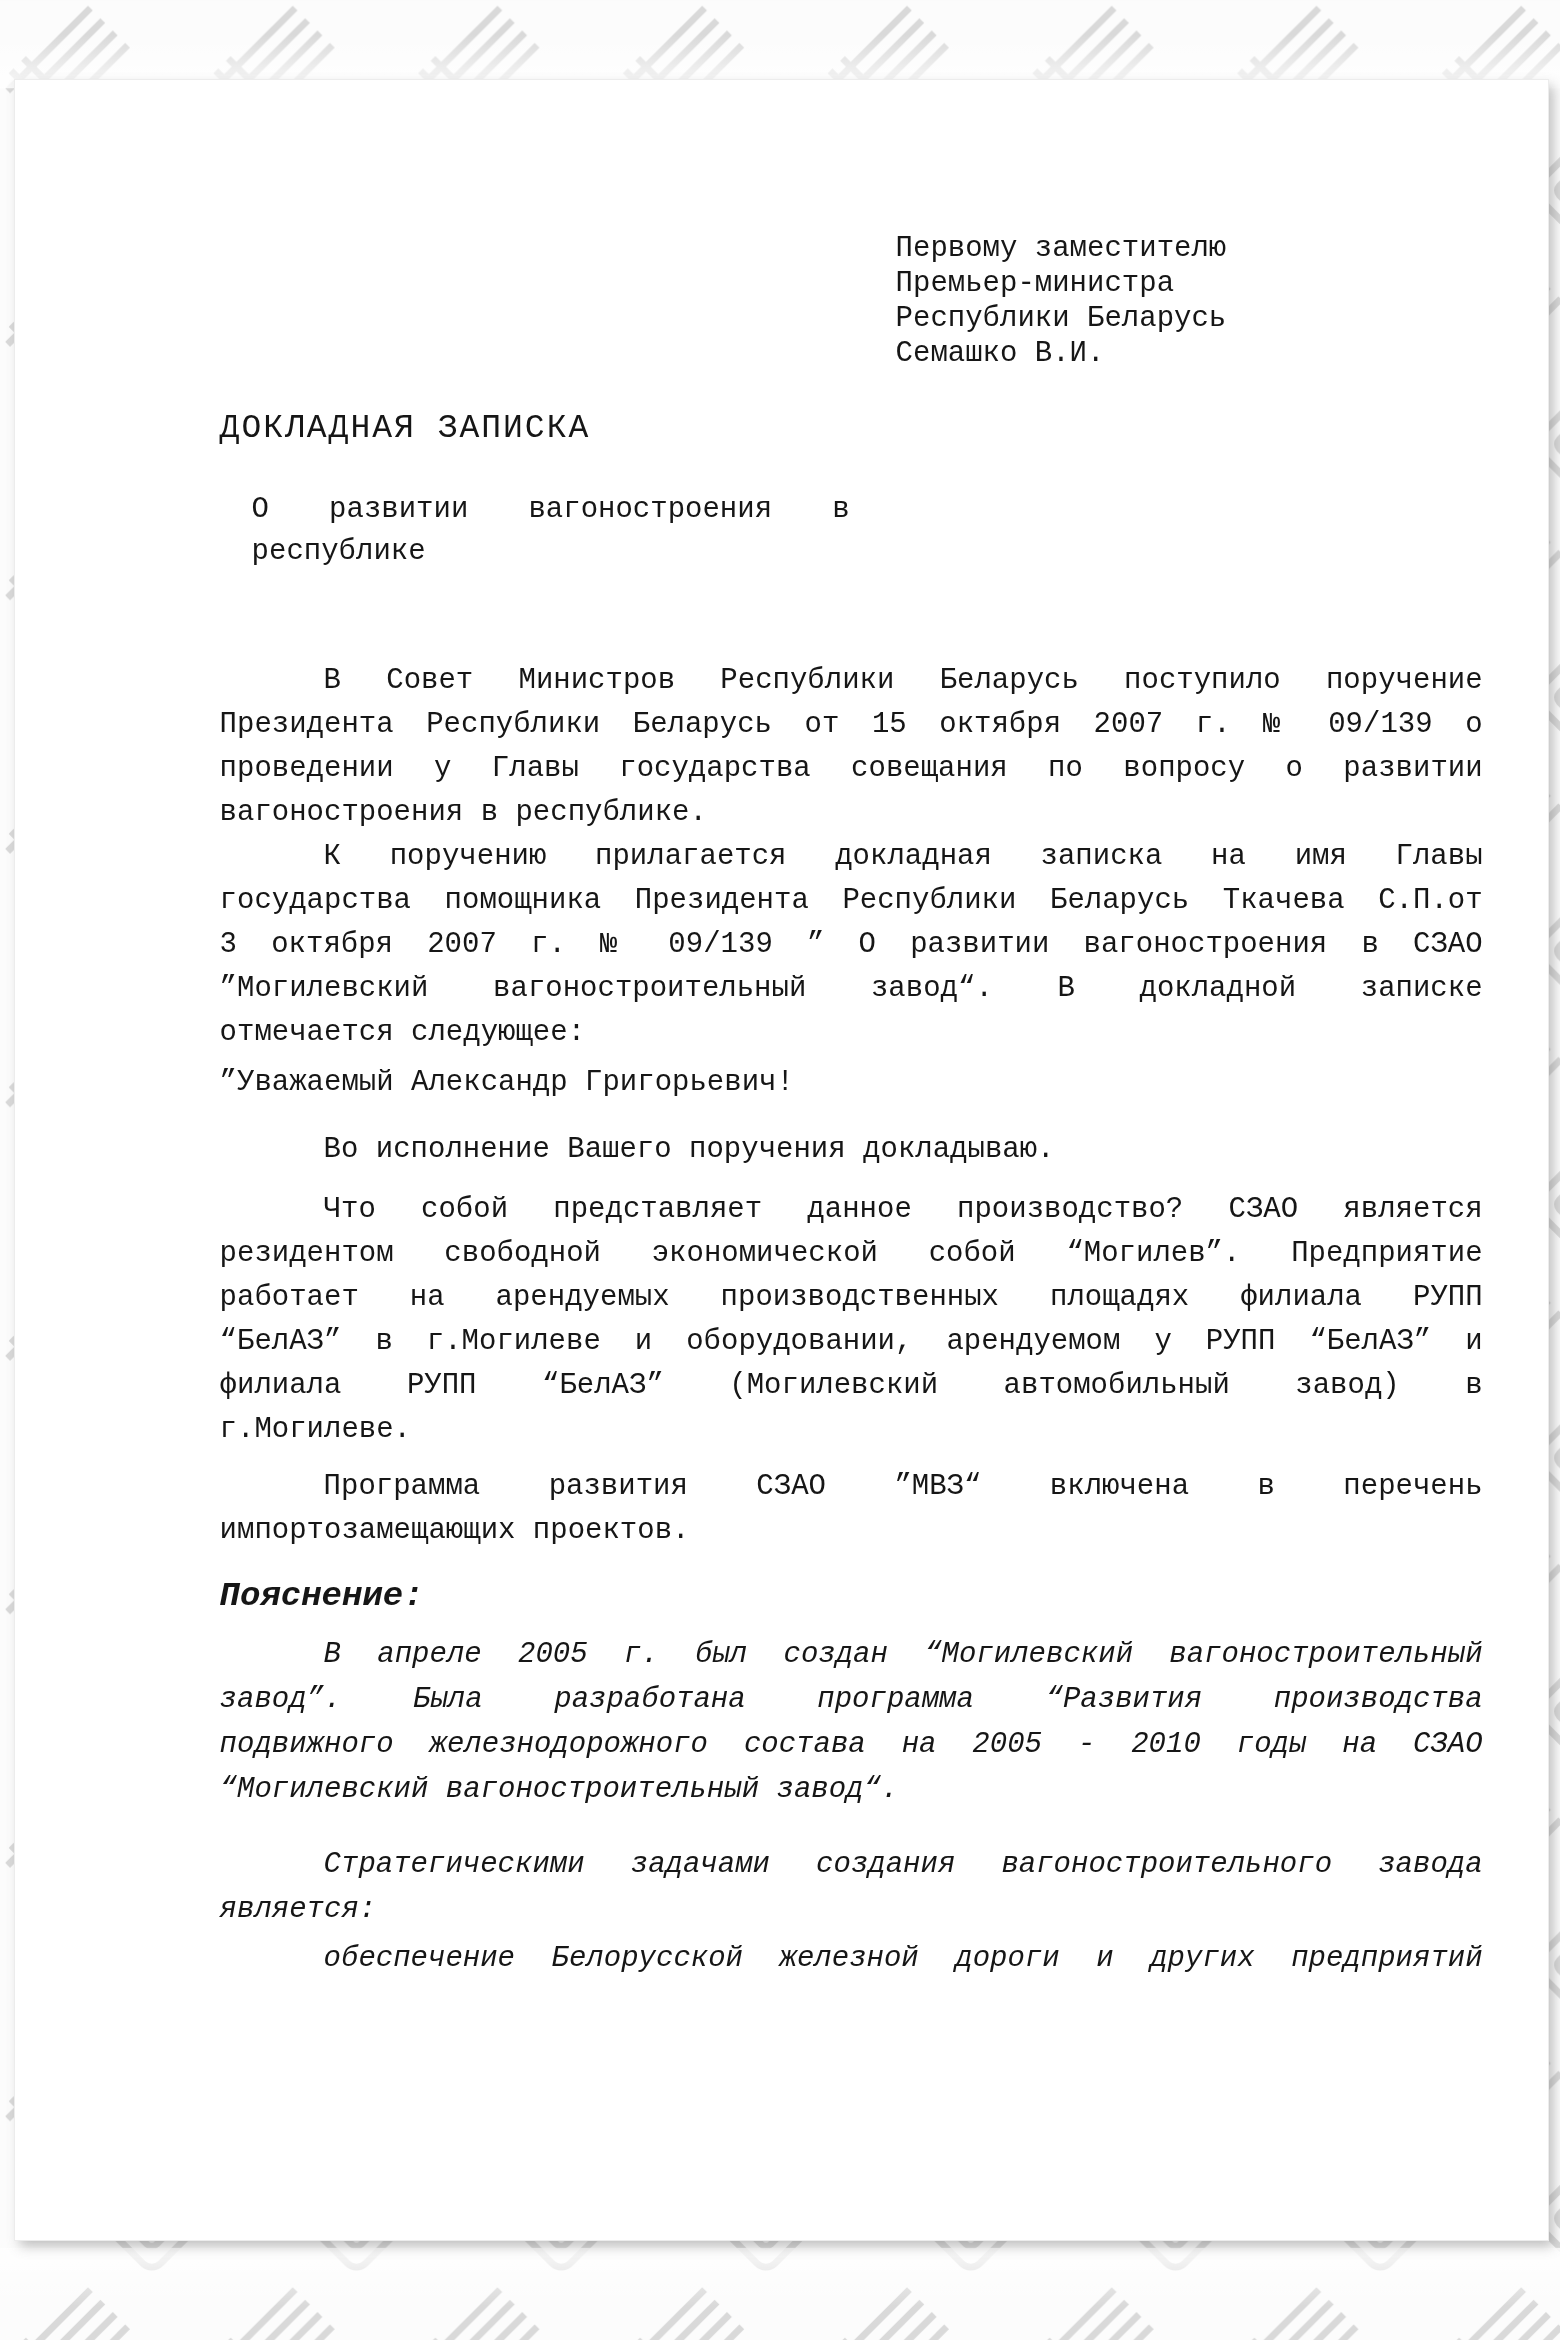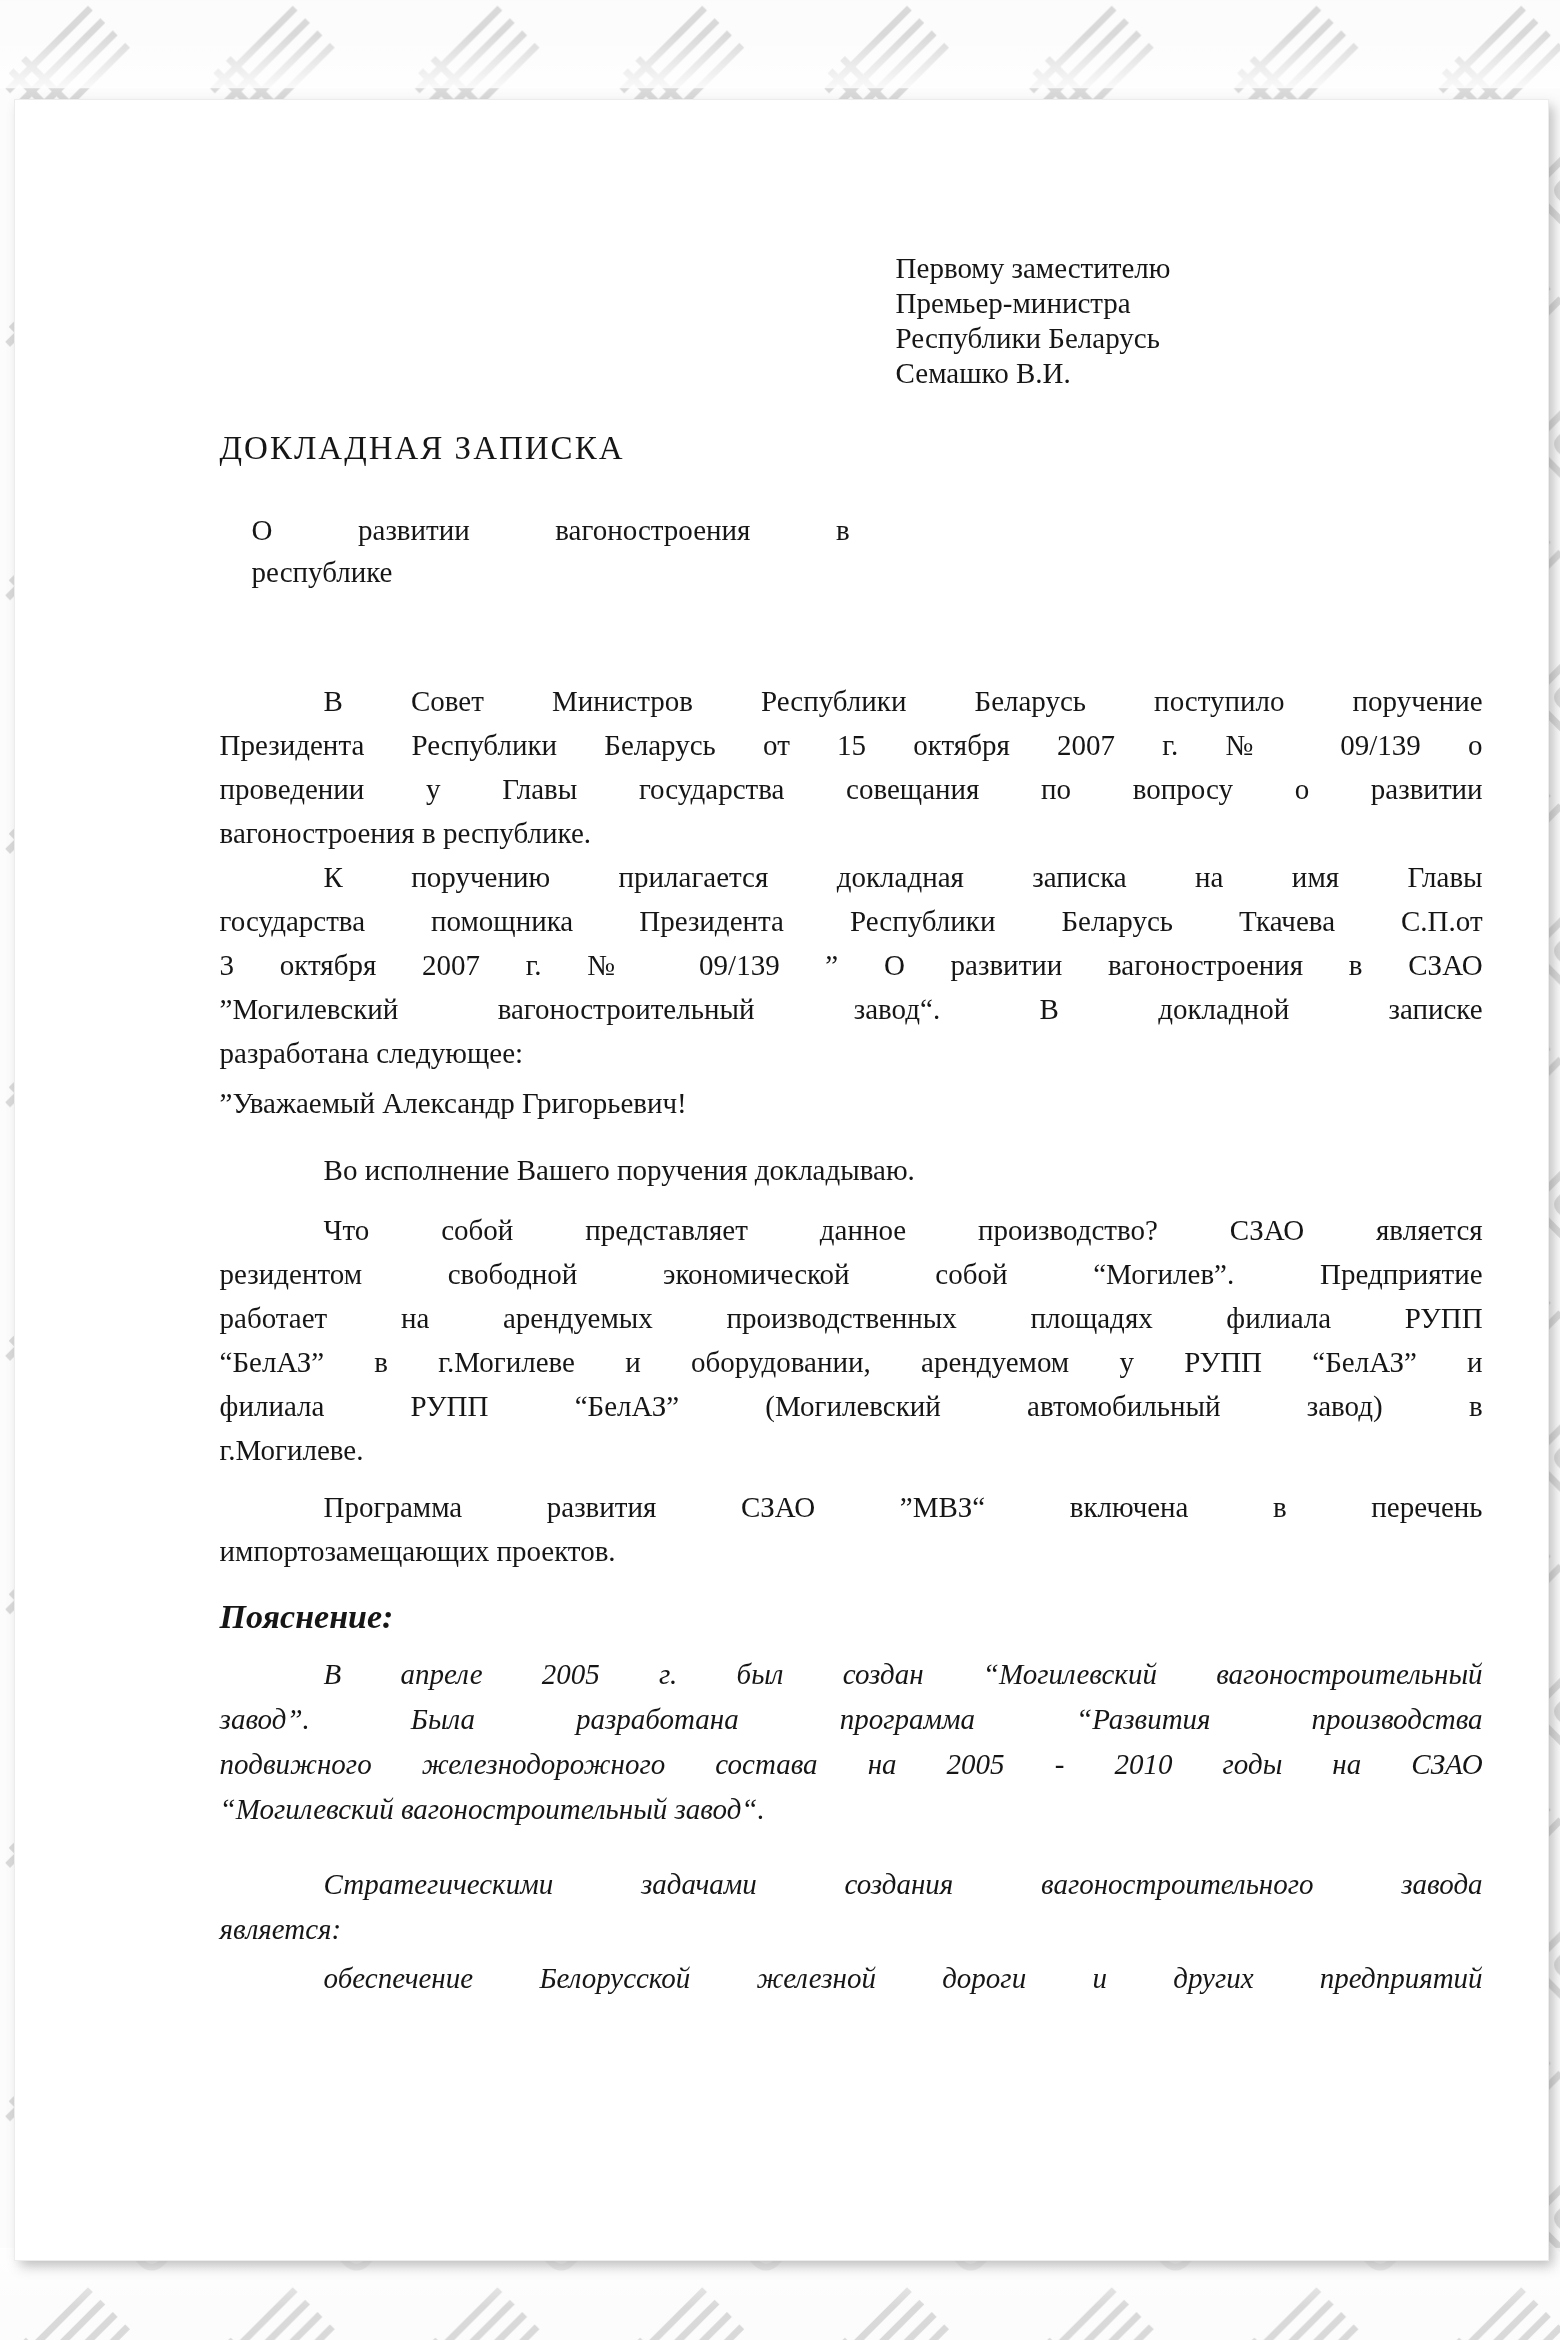--- a/index.html
+++ b/index.html
@@ -17,24 +17,25 @@
     overflow:hidden;
     font-family:"Liberation Serif","DejaVu Serif",serif;
     color:var(--text);
   }
   .bg{
     position:absolute;left:0;top:0;width:1560px;height:2341px;
     color:var(--pattern-stroke);
   }
   .page{
     position:absolute;
-    left:14.6px;top:100px;
+    left:14.6px;top:80px;
     width:1533px;height:2160px;
     background:var(--paper);
     box-shadow:0 0 0 1px #ececec, 4.9px 5.9px 11.7px rgba(110,110,110,.45);
+    font-family:Liberation Mono, monospace;
   }
   .content{
     position:absolute;
     left:205px;top:0;
     width:1263px;
   }
   .addressee{
     margin:151px 0 0 676px;
     font-size:29px;
     line-height:35px;
@@ -140,21 +141,21 @@
           <div class="ln fl j">В Совет Министров Республики Беларусь поступило поручение</div>
           <div class="ln j">Президента Республики Беларусь от 15 октября 2007 г. № 09/139 о</div>
           <div class="ln j">проведении у Главы государства совещания по вопросу о развитии</div>
           <div class="ln">вагоностроения в республике.</div>
         </div>
         <div class="blk normal">
           <div class="ln fl j">К поручению прилагается докладная записка на имя Главы</div>
           <div class="ln j">государства помощника Президента Республики Беларусь Ткачева С.П.от</div>
           <div class="ln j">3 октября 2007 г. № 09/139 ” О развитии вагоностроения в СЗАО</div>
           <div class="ln j">”Могилевский вагоностроительный завод“. В докладной записке</div>
-          <div class="ln">разработана следующее:</div>
+          <div class="ln">отмечается следующее:</div>
         </div>
         <div class="blk normal">
           <div class="ln">”Уважаемый Александр Григорьевич!</div>
         </div>
         <div class="blk normal">
           <div class="ln fl">Во исполнение Вашего поручения докладываю.</div>
         </div>
         <div class="blk normal">
           <div class="ln fl j">Что собой представляет данное производство? СЗАО является</div>
           <div class="ln j">резидентом свободной экономической собой “Могилев”. Предприятие</div>

